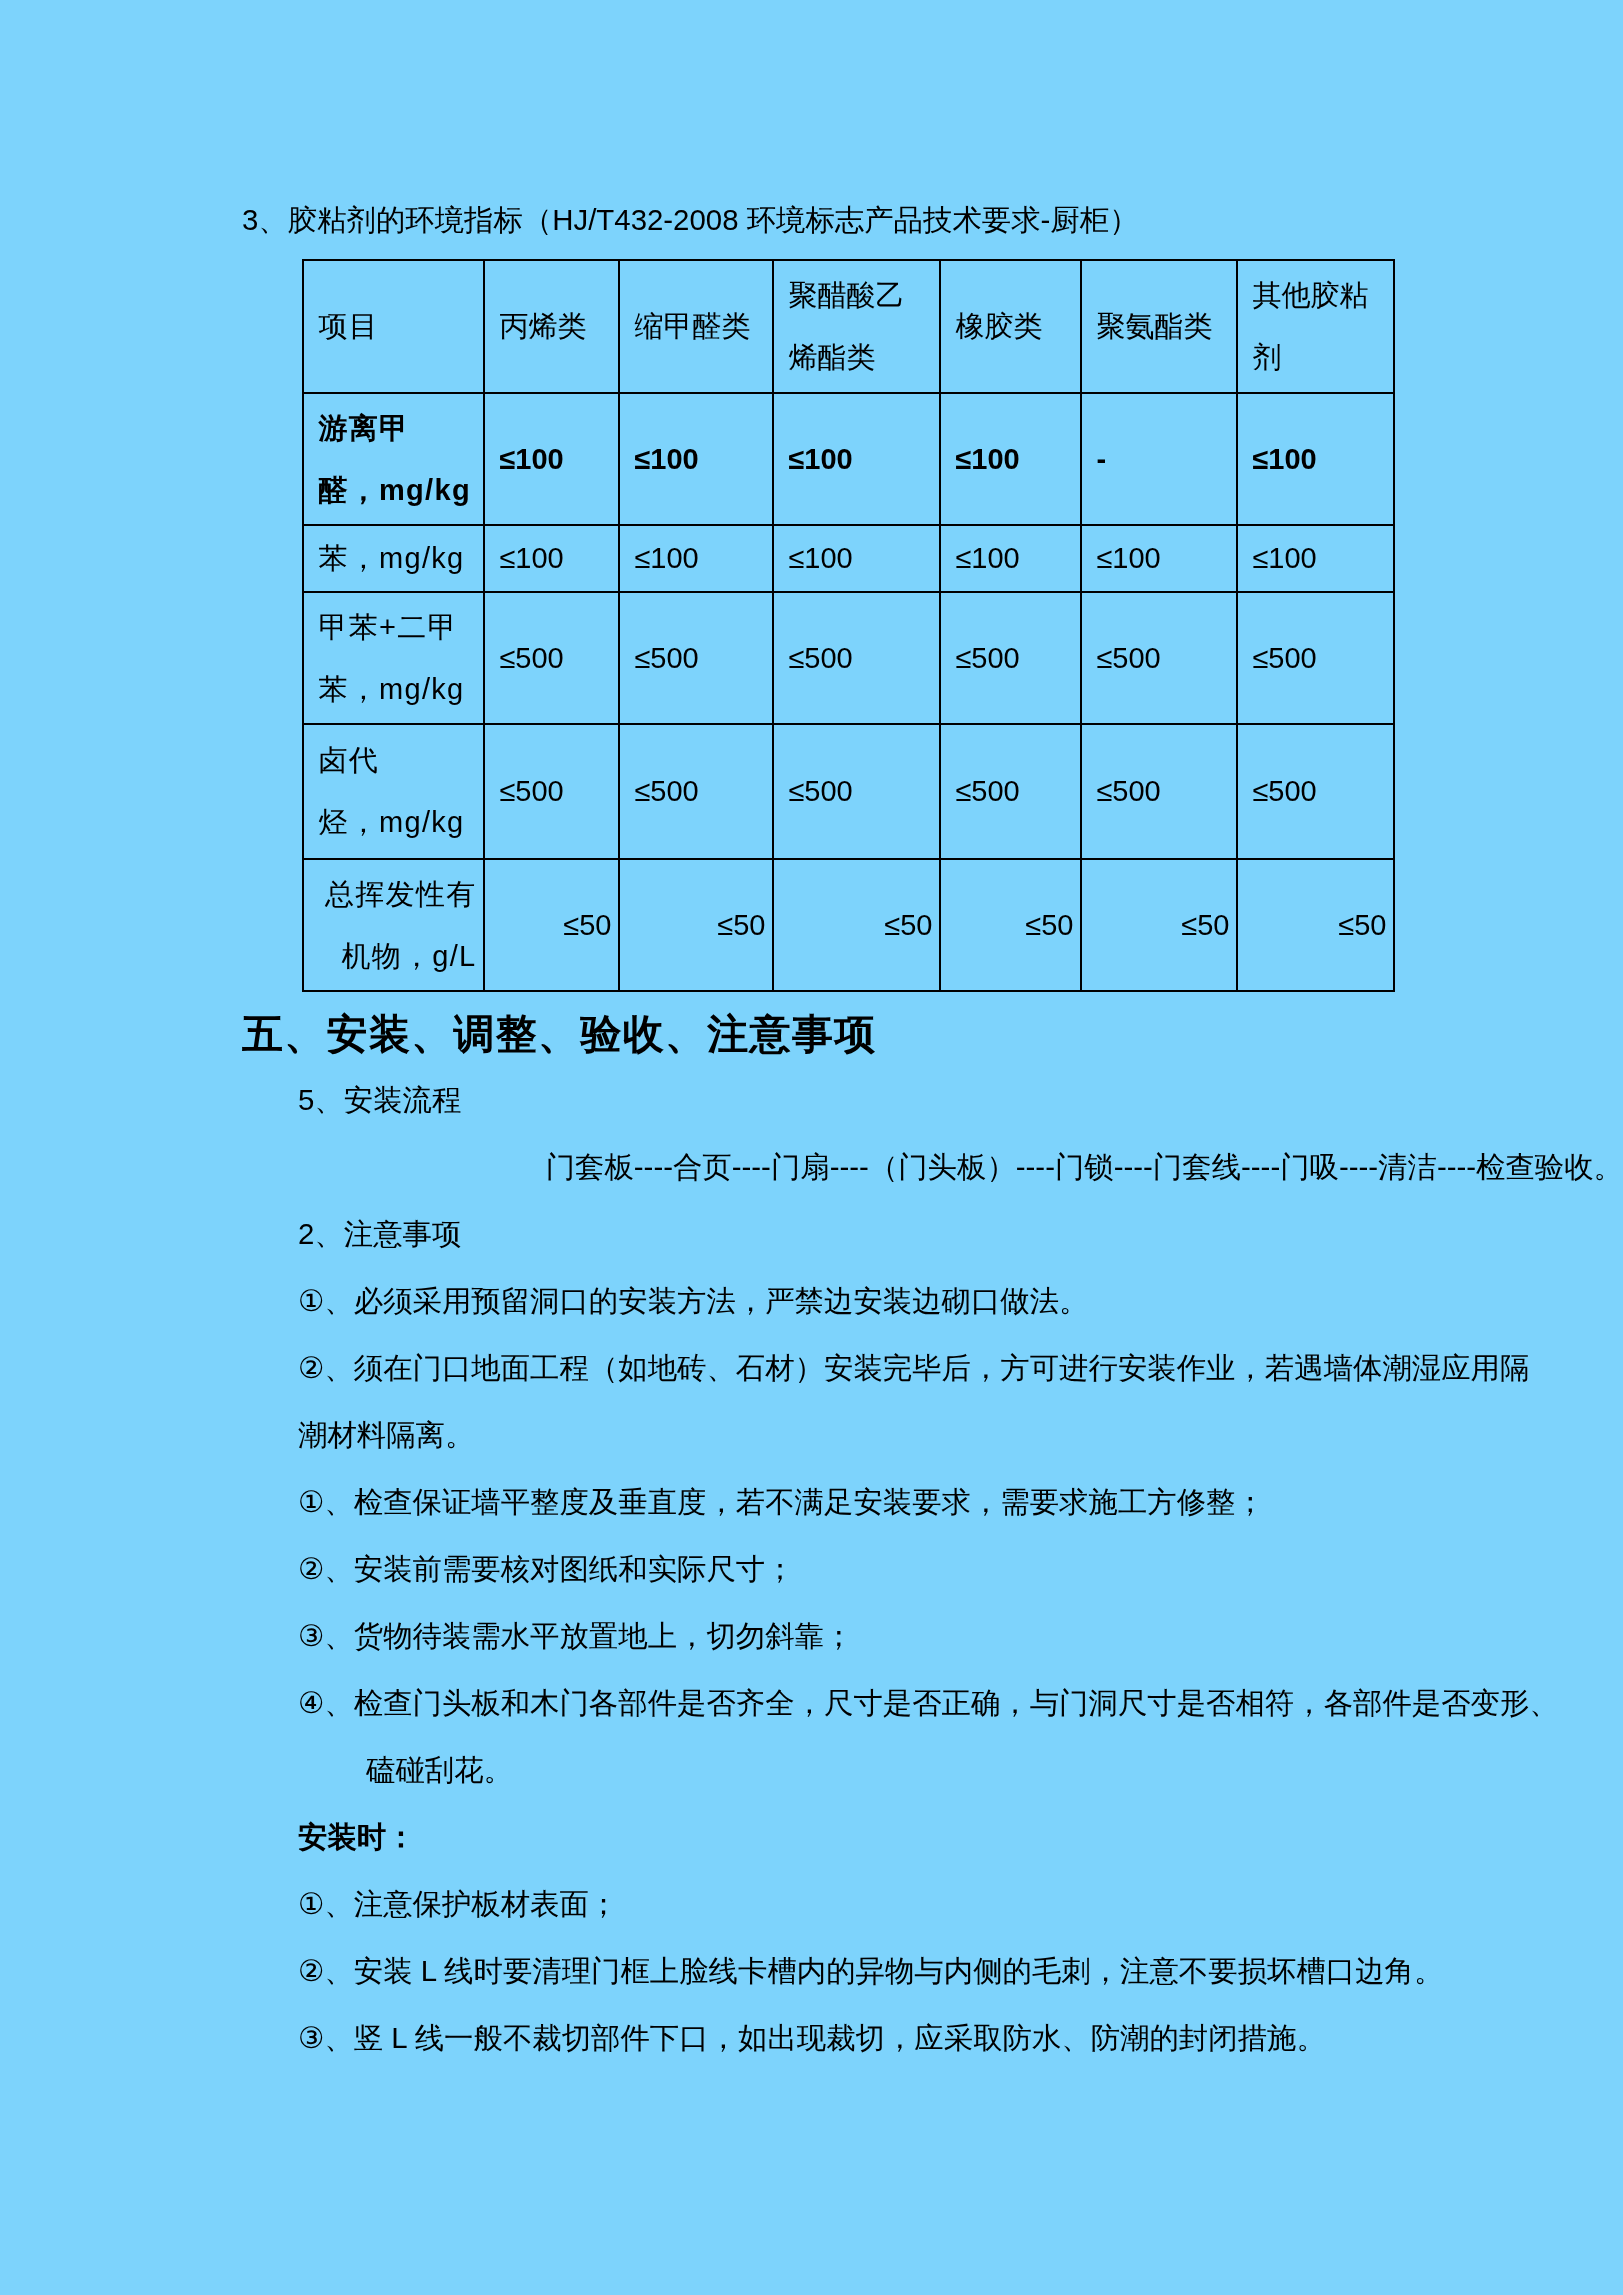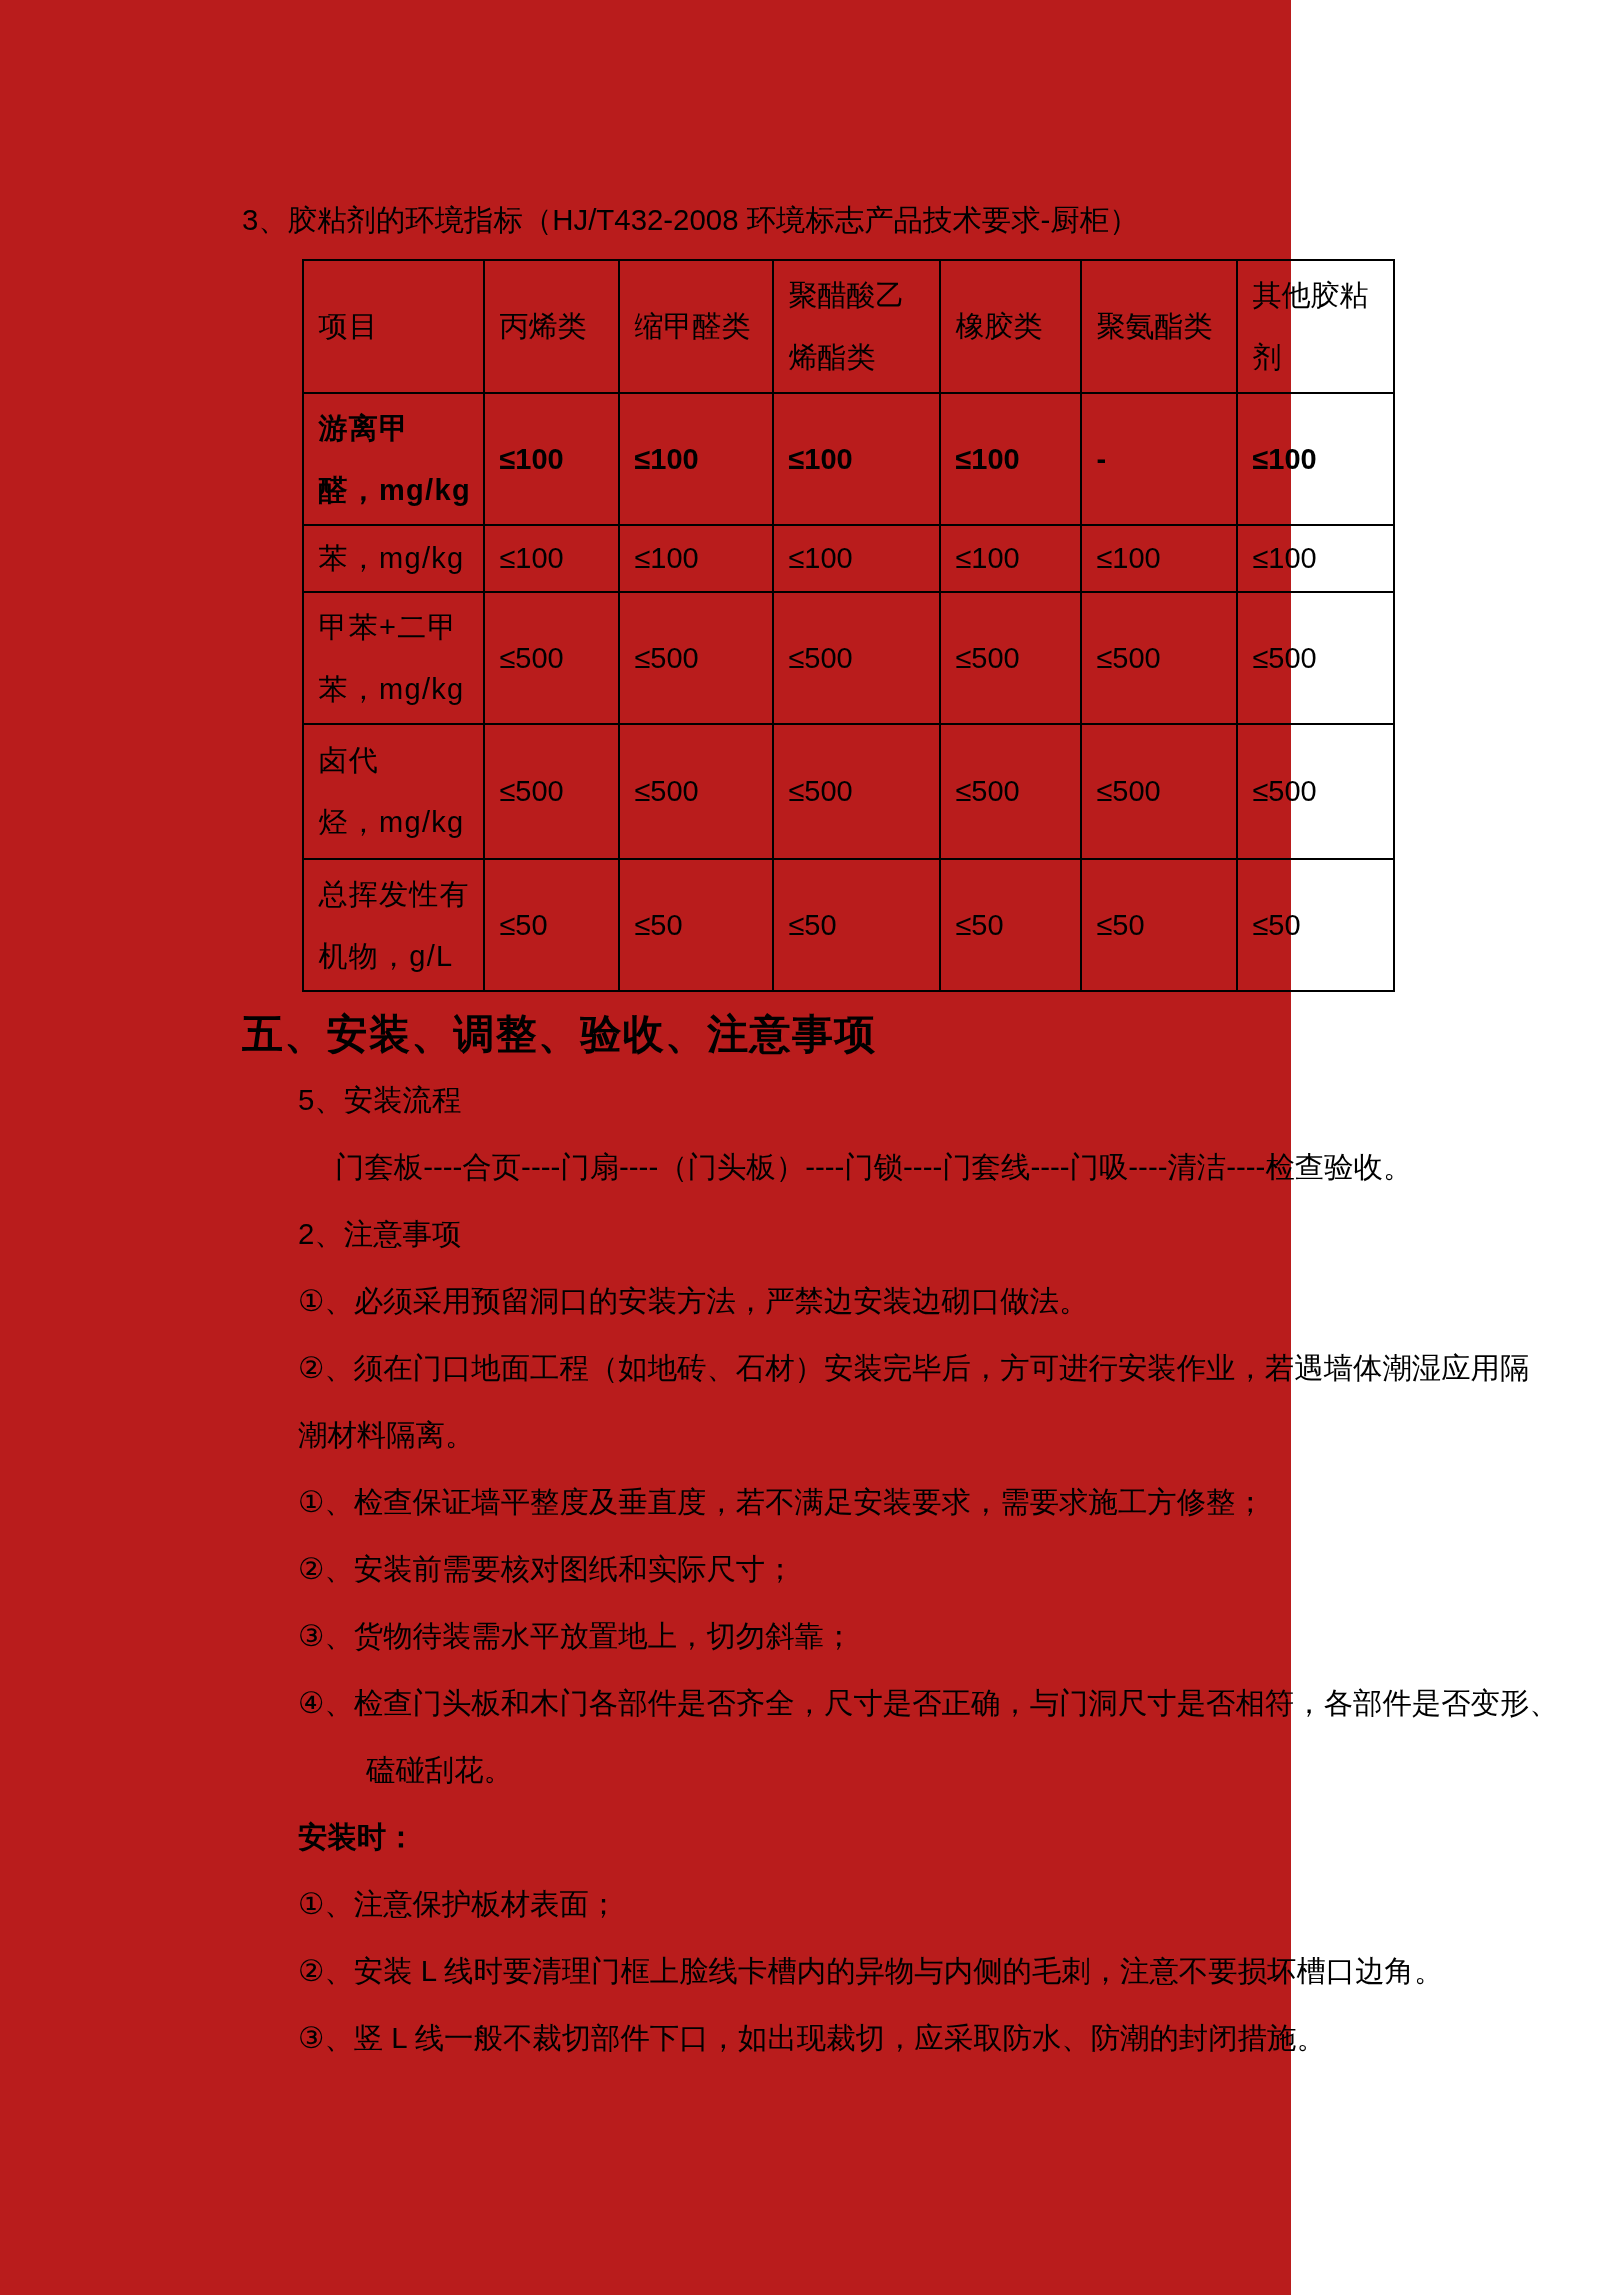--- a/index.html
+++ b/index.html
@@ -7,23 +7,23 @@
   body {
     width: 1623px;
     height: 2295px;
     background: #ffffff;
     font-family: "Liberation Sans", "DejaVu Sans", sans-serif;
     color: #000000;
     overflow: hidden;
   }
   .page {
     position: relative;
-    width: 1291px;
+    width: 1623px;
     height: 2295px;
-    background: #b91c1c;
+    background: #7dd3fc;
   }
 
   
   .sec3-heading {
     margin: 0;
     padding-top: 200px;
     margin-left: 242px;
     font-size: 29.4px;
     font-weight: normal;
     line-height: 39px;
@@ -47,21 +47,21 @@
     white-space: pre-line;
     line-height: 62px;
     overflow: hidden;
   }
   td.c-label { letter-spacing: 1.3px; }
   tr.r-head  { height: 133px; }
   tr.r-1     { height: 132px; font-weight: bold; }
   tr.r-2     { height: 67px; }
   tr.r-3     { height: 132px; border-radius: 30px; }
   tr.r-4     { height: 135px; }
-  tr.r-5     { height: 132px; }
+  tr.r-5     { height: 132px; text-align: right; }
 
   
   .sec5-heading {
     margin: 0;
     margin-left: 242px;
     margin-top: 11.8px;
     height: 63px;
     line-height: 63px;
     font-size: 41px;
     font-weight: bold;

